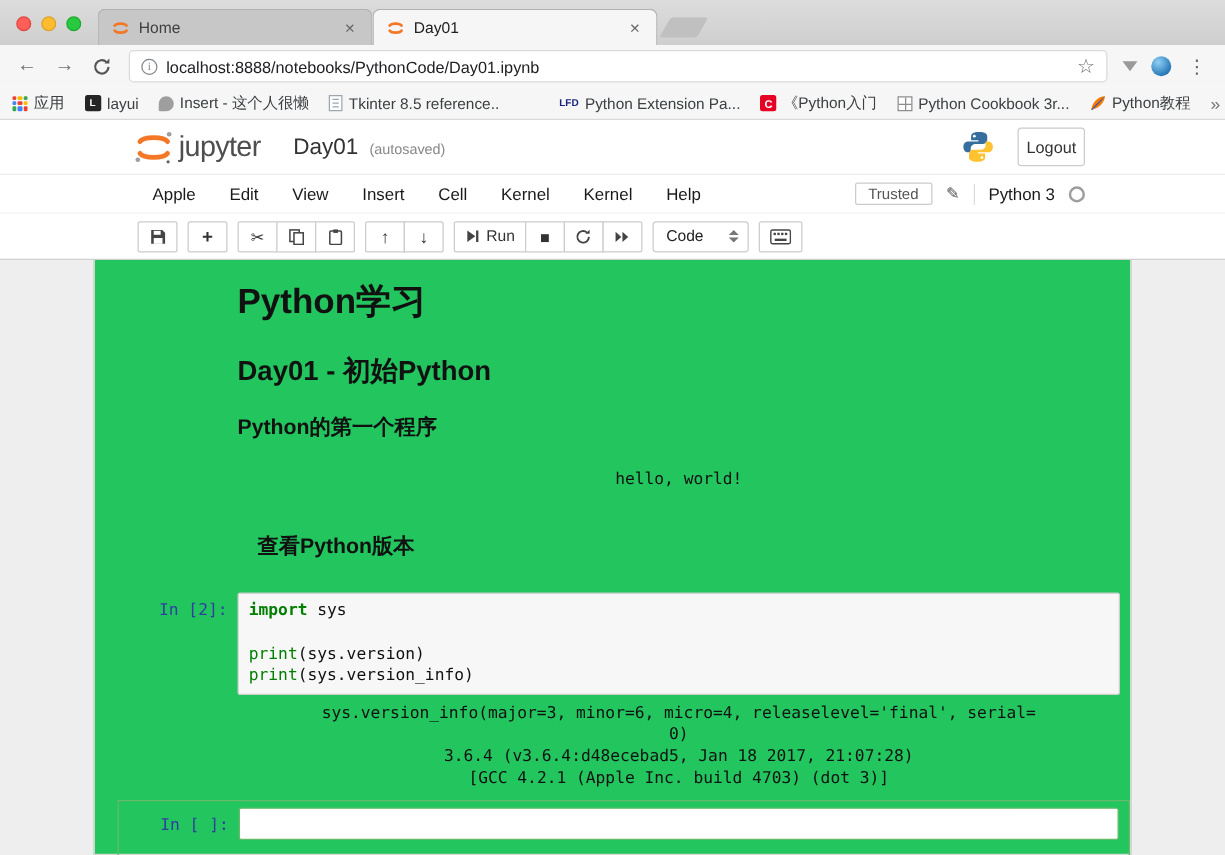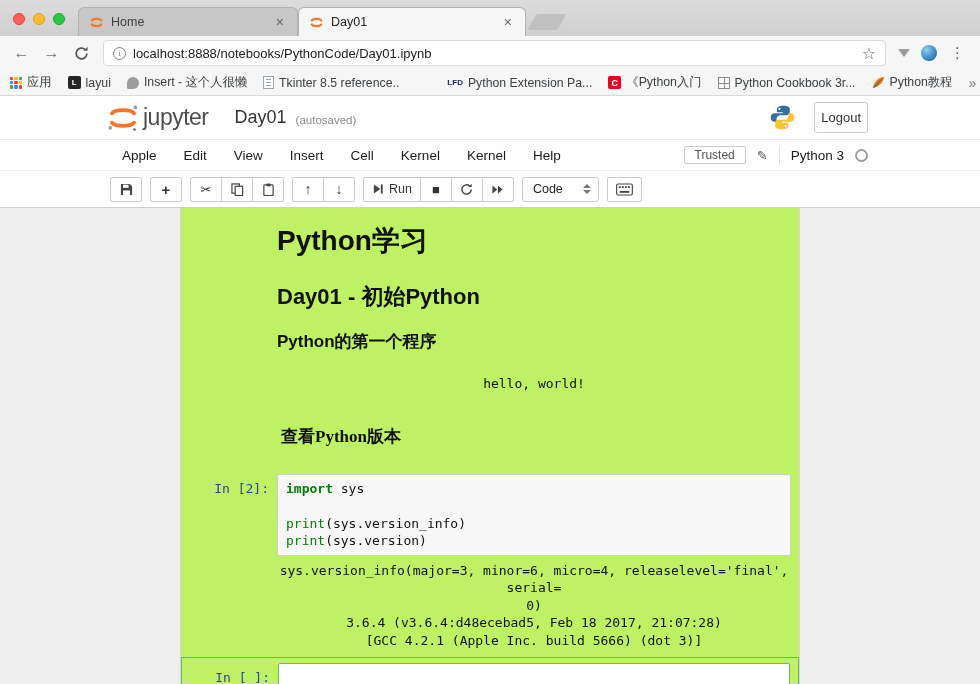--- a/index.html
+++ b/index.html
@@ -79,38 +79,38 @@
   .run-label { margin-left:5px; font-size:12.5px; }
   .glyph { font-size:12px; line-height:1; }
   .cell-type { height:25px; display:flex; align-items:center; border:1px solid #ccc; border-radius:3px; background:#fff; padding:0 7px 0 10px; gap:20px; font-size:12.5px; color:#222; }
   .updown { display:flex; flex-direction:column; gap:2px; }
   .updown i { width:0; height:0; border-left:4px solid transparent; border-right:4px solid transparent; display:block; }
   .updown .u { border-bottom:4px solid #777; }
   .updown .d { border-top:4px solid #777; }
 
   
   .nb-area { flex:1; background:#eee; overflow:hidden; display:flex; justify-content:center; }
-  .page { width:620px; background:#bef264; border:1px solid #d5d5d5; border-top:none; padding-top:10px; }
+  .page { width:830px; background:#22c55e; border:1px solid #d5d5d5; border-top:none; padding-top:10px;padding-left:18px; }
   .cell { padding:4px 8px 4px 0; }
   .code-cell { padding:6px 8px 4px 0; }
   .row { display:flex; }
   .prompt { width:96px; flex:none; text-align:right; padding:7px 8px 0 0; font-family:"DejaVu Sans Mono", monospace; font-size:13px; color:#303f9f; white-space:nowrap; }
   .inner { flex:1; min-width:0; }
   .cm { border:1px solid #cfcfcf; background:#f7f7f7; border-radius:2px; padding:5px 8px; font-family:"DejaVu Sans Mono", monospace; font-size:13px; line-height:1.35; color:#111; }
   .cline { min-height:17.5px; white-space:pre; }
   .hl { background:#d9d9d9; }
   .cm-kw { color:#008000; font-weight:bold; }
   .cm-fn { color:#008000; }
   .cm-str { color:#ba2121; }
   .out-row { margin-top:6px;text-align:center; }
   .out-txt { font-family:"DejaVu Sans Mono", monospace; font-size:13px; line-height:1.35; color:#111; padding-top:0; }
   .page h1 { font-size:28px; color:#111; margin:0 0 12px; font-weight:bold; }
   .page h2 { font-size:22px; color:#111; margin:2px 0 8px; font-weight:bold; }
   .page h3 { font-size:17px; color:#111; margin:2px 0 6px; font-weight:bold; }
-  .md-b h3 { margin:24px 4px 16px;font-family:Liberation Serif, serif; }
+  .md-b h3 { margin:24px 16px 16px; }
   .cell-sel { border:1px solid #66bb6a; margin-top:4px; padding:5px 8px 30px 0; }
   .cm-edit { background:#fff; border:1px solid #66bb6a; border-radius:2px; height:26px; }
 </style>
 </head>
 <body>
 
 <div class="window">
 
   <div class="tab-strip">
     <div class="traffic">
@@ -375,32 +375,32 @@
         </div>
       </div>
 
       <div class="cell code-cell">
         <div class="row">
           <div class="prompt">In [2]:</div>
           <div class="inner">
             <div class="cm">
               <div class="cline"><span class="cm-kw">import</span><span> sys</span></div>
               <div class="cline"></div>
+              <div class="cline"><span class="cm-fn">print</span><span>(sys.version)</span></div>
               <div class="cline"><span class="cm-fn">print</span><span>(sys.version_info)</span></div>
-              <div class="cline"><span class="cm-fn">print</span><span>(sys.version)</span></div>
             </div>
           </div>
         </div>
         <div class="row out-row">
           <div class="prompt"></div>
           <div class="inner">
             <div class="out-txt">sys.version_info(major=3, minor=6, micro=4, releaselevel='final', serial=</div>
             <div class="out-txt">0)</div>
-            <div class="out-txt">3.6.4 (v3.6.4:d48ecebad5, Feb 18 2017, 21:07:28)</div>
-            <div class="out-txt">[GCC 4.2.1 (Apple Inc. build 5666) (dot 3)]</div>
+            <div class="out-txt">3.6.4 (v3.6.4:d48ecebad5, Jan 18 2017, 21:07:28)</div>
+            <div class="out-txt">[GCC 4.2.1 (Apple Inc. build 4703) (dot 3)]</div>
           </div>
         </div>
       </div>
 
       <div class="cell code-cell cell-sel">
         <div class="row">
           <div class="prompt">In [ ]:</div>
           <div class="inner">
               <div class="cm-edit"></div>
             </div>

